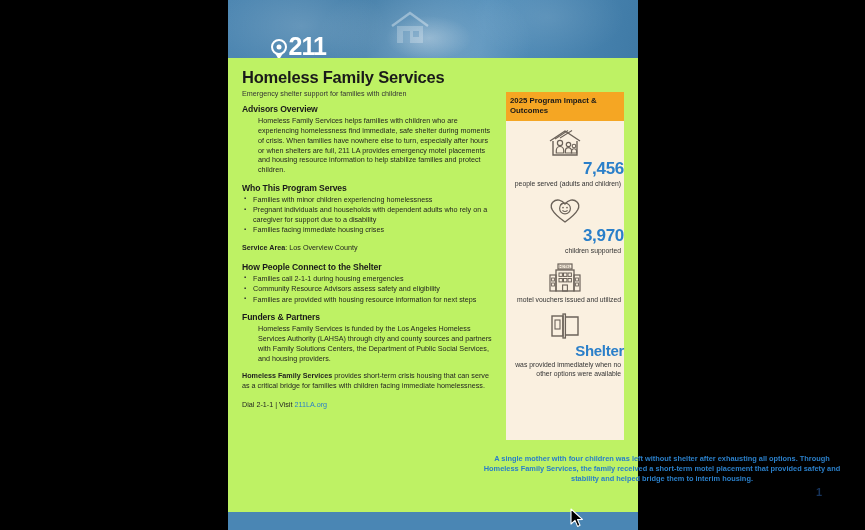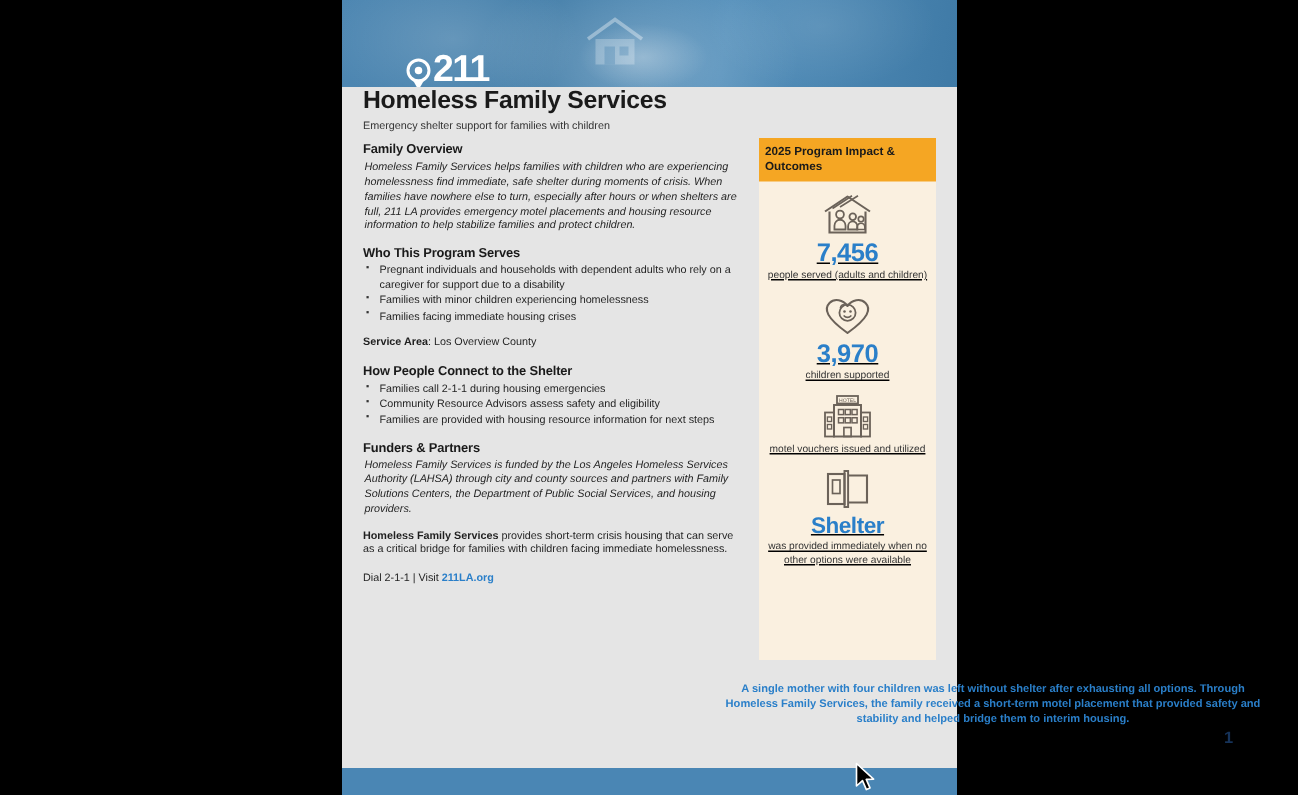--- a/index.html
+++ b/index.html
@@ -12,21 +12,21 @@
   #viewport {
     position: relative;
     width: 865px; height: 530px;
     background: #000000;
   }
   
   #page {
     position: absolute;
     left: 228px; top: 0px;
     width: 410px; height: 530px;
-    background: #e5e5e5;
+    background: #bef264;
   }
   
   #header {
     position: relative;
     width: 410px; height: 58px;
     background: #4a86b4;
     overflow: hidden;
   }
   #header .photo-wash {
     position: absolute; inset: 0;
@@ -70,61 +70,61 @@
   #logo .tla  { color:#f5a623; font-size:25px; font-weight:800; letter-spacing:-1px; line-height:1;margin-top:48px; }
   #logo .tag {
     color:#ffffff; font-size:4.4px; letter-spacing:.9px; font-weight:700;
     margin-top:3px; white-space:nowrap; opacity:.95;
   }
   
   #contact {
     position:absolute; left:462px; top:8px; width:0;
   }
   
-  #body-area { position:relative; padding: 0 14px 0 14px; }
+  #body-area { position:relative; padding: 10px 14px 0 14px; }
   h1#title {
     font-size:16.5px; font-weight:800; color:#1a1a1a; letter-spacing:-.2px;
     margin: 0 0 3px 0; line-height:1.1;
   }
   #subtitle {
     font-size:7.2px; color:#333; margin-bottom:6px;
   }
   .col-left { width: 252px; }
   h2.sec {
     font-size:8.6px; font-weight:800; color:#1a1a1a; margin:0 0 2px 0; letter-spacing:-.1px;
   }
   p.para {
-    font-size:7.2px; line-height:9.8px; color:#1f1f1f; margin:0 0 8px 1px; text-align:left;font-style:italic;
+    font-size:7.2px; line-height:9.8px; color:#1f1f1f; margin:0 0 8px 16px; text-align:left;
   }
   ul.bul { list-style:none; margin:0 0 8px 0; padding:0; }
   ul.bul li {
     font-size:7.2px; line-height:9.8px; color:#1f1f1f;
     padding-left:11px; position:relative; margin-bottom:0.5px;
   }
   ul.bul li::before {
     content:"\25AA"; position:absolute; left:2px; top:-0.5px; font-size:6px; color:#333;
   }
   p.svcarea { font-size:7.2px; line-height:9.8px; color:#1f1f1f; margin:0 0 9px 0; }
   p.svcarea b { font-weight:700; }
   p.closing { font-size:7.2px; line-height:9.8px; color:#1f1f1f; margin:0 0 9px 0; }
   p.closing b { font-weight:700; }
   p.dialline { font-size:7.2px; color:#1f1f1f; margin:0; }
-  p.dialline a { color:#2a7fc9; font-weight:700; text-decoration:none; }
+  p.dialline a { color:#2a7fc9; font-weight:400; text-decoration:none; }
   
   #stats {
     position:absolute; left:506px; top:92px;
     width:118px; height:348px;
     background:#faf0e0;
   }
   #stats-header {
     background:#f5a623; color:#1a1a1a;
     font-size:7.8px; font-weight:800; 
     padding:4px 4px 5px 4px; line-height:10px;
   }
-  .stat { text-align:center; padding-top:5px;text-decoration:underline; }
+  .stat { text-align:right; padding-top:5px; }
   .stat .icn { display:flex; justify-content:center; align-items:center; height:33px; }
   .stat .num {
     font-size:17px; font-weight:800; color:#2a7fc9; line-height:1.05; margin-top:1px; letter-spacing:-.3px;
   }
   .stat .num.word { font-size:15px; }
   .stat .lbl {
     font-size:6.8px; color:#333; line-height:8.6px; margin-top:2px; padding:0 3px;
   }
   
   #callout {
@@ -173,27 +173,27 @@
         
       </div>
     </div>
 
     <div id="body-area">
       <h1 id="title">Homeless Family Services</h1>
       <div id="subtitle">Emergency shelter support for families with children</div>
 
       <div class="col-left">
 
-        <h2 class="sec">Family Overview</h2>
+        <h2 class="sec">Advisors Overview</h2>
         <p class="para">Homeless Family Services helps families with children who are experiencing homelessness find immediate, safe shelter during moments of crisis. When families have nowhere else to turn, especially after hours or when shelters are full, 211 LA provides emergency motel placements and housing resource information to help stabilize families and protect children.</p>
 
         <h2 class="sec">Who This Program Serves</h2>
         <ul class="bul">
+          <li>Families with minor children experiencing homelessness</li>
           <li>Pregnant individuals and households with dependent adults who rely on a caregiver for support due to a disability</li>
-          <li>Families with minor children experiencing homelessness</li>
           <li>Families facing immediate housing crises</li>
         </ul>
 
         <p class="svcarea"><b>Service Area</b><span>: Los Overview County</span></p>
 
         <h2 class="sec">How People Connect to the Shelter</h2>
         <ul class="bul">
           <li>Families call 2-1-1 during housing emergencies</li>
           <li>Community Resource Advisors assess safety and eligibility</li>
           <li>Families are provided with housing resource information for next steps</li>

